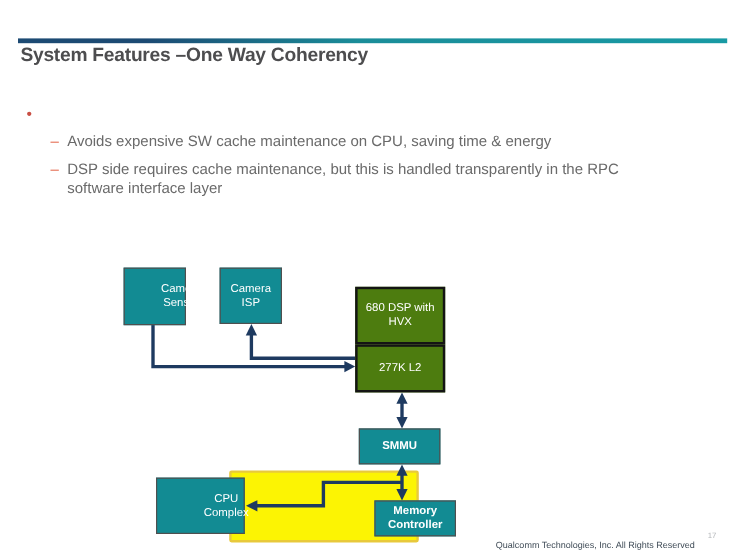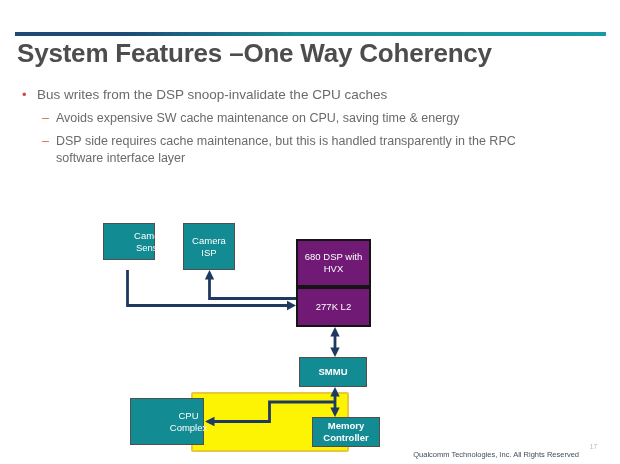--- a/index.html
+++ b/index.html
@@ -6,43 +6,43 @@
   .slide{
     position:relative;width:620px;height:464px;background:#ffffff;overflow:hidden;
     font-family:"Liberation Sans","DejaVu Sans",sans-serif;
   }
   .top-bar{
     position:absolute;left:15px;top:32px;width:591px;height:4px;
     background:linear-gradient(90deg,#1c4a73 0%,#1c4a73 18%,#1a8d99 48%,#189aa4 100%);
   }
   .title{
     position:absolute;left:17px;top:38px;margin:0;
-    font-size:26px;font-weight:bold;color:#4d4d4f;letter-spacing:-0.2px;white-space:nowrap;
+    font-size:16px;font-weight:bold;color:#4d4d4f;letter-spacing:-0.2px;white-space:nowrap;
   }
   .bullets{position:absolute;left:22px;top:86px;width:586px;color:#6a6a6a;}
   .b-main{display:flex;margin-bottom:6px;font-size:13.5px;line-height:1.35;}
   .b-main .marker{width:15px;flex:0 0 15px;color:#c94f44;font-size:13px;}
   .b-sub{display:flex;margin-left:20px;margin-bottom:7px;font-size:12.5px;line-height:1.3;}
   .b-sub .marker{width:14px;flex:0 0 14px;color:#e4684d;}
   .b-sub .wrap2{display:inline-block;width:492px;}
   .diagram{position:absolute;left:0;top:0;width:620px;height:464px;}
   .connectors{position:absolute;left:0;top:0;pointer-events:none;}
   .box{
     position:absolute;display:flex;align-items:center;justify-content:center;
     text-align:center;color:#ffffff;font-size:9.5px;line-height:1.25;box-sizing:border-box;
   }
   .teal{background:#128b93;border:1px solid #4f4f4f;}
-  .red{background:#701a75;border:2px solid #141414;}
+  .red{background:#4d7c0f;border:2px solid #141414;}
   .bold{font-weight:bold;}
   .lblw48{display:inline-block;width:48px;}
   .yellow-region{
     position:absolute;left:191px;top:392px;width:158px;height:60px;
     background:#fcf403;border:2px solid #e8c93c;border-radius:2px;box-sizing:border-box;
   }
-  .box-camera-sensor{left:103px;top:223px;width:52px;height:37px;padding-left:44px;}
+  .box-camera-sensor{left:103px;top:223px;width:52px;height:48px;padding-left:44px;}
   .box-camera-isp{left:183px;top:223px;width:52px;height:47px;}
   .box-dsp{left:296px;top:239px;width:75px;height:48px;}
   .box-l2{left:296px;top:287px;width:75px;height:40px;}
   .box-smmu{left:299px;top:357px;width:68px;height:30px;}
   .box-cpu{left:130px;top:398px;width:74px;height:47px;padding-left:43px;}
   .box-mem{left:312px;top:417px;width:68px;height:30px;}
   .footer{
     position:absolute;right:41px;top:450px;font-size:7.5px;color:#414d58;white-space:nowrap;
   }
   .pagenum{position:absolute;right:23px;top:443px;font-size:6.5px;color:#b4b7ba;}
@@ -52,21 +52,20 @@
 
 <div class="slide">
 
   <div class="top-bar"></div>
 
   <h1 class="title">System Features –One Way Coherency</h1>
 
   <div class="bullets">
     <div class="b-main">
       <span class="marker">•</span>
-      <span>Bus writes from the DSP snoop-invalidate the CPU caches</span>
     </div>
     <div class="b-sub">
       <span class="marker">–</span>
       <span>Avoids expensive SW cache maintenance on CPU, saving time &amp; energy</span>
     </div>
     <div class="b-sub">
       <span class="marker">–</span>
       <span class="wrap2">DSP side requires cache maintenance, but this is handled transparently in the RPC software interface layer</span>
     </div>
   </div>

